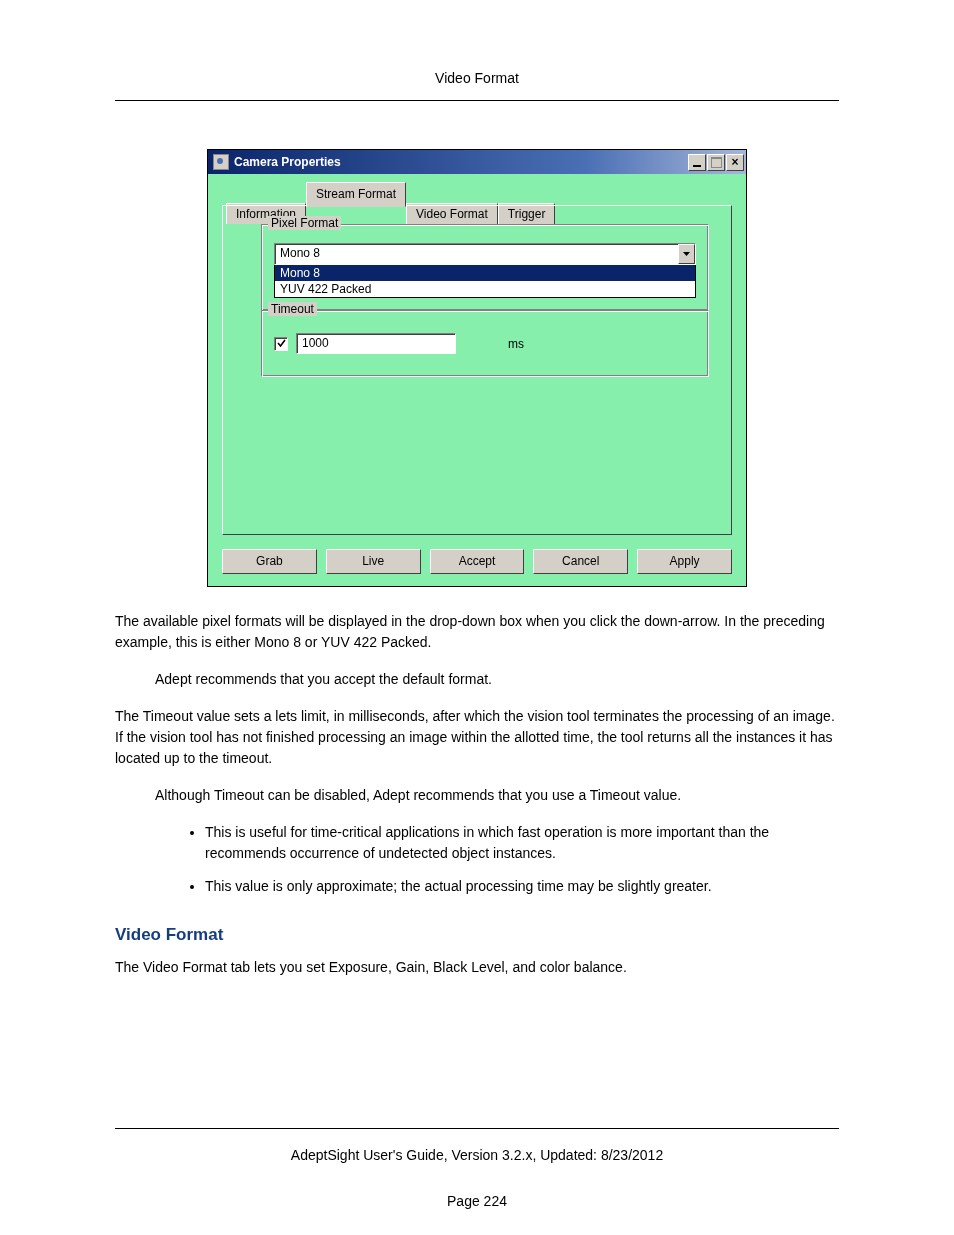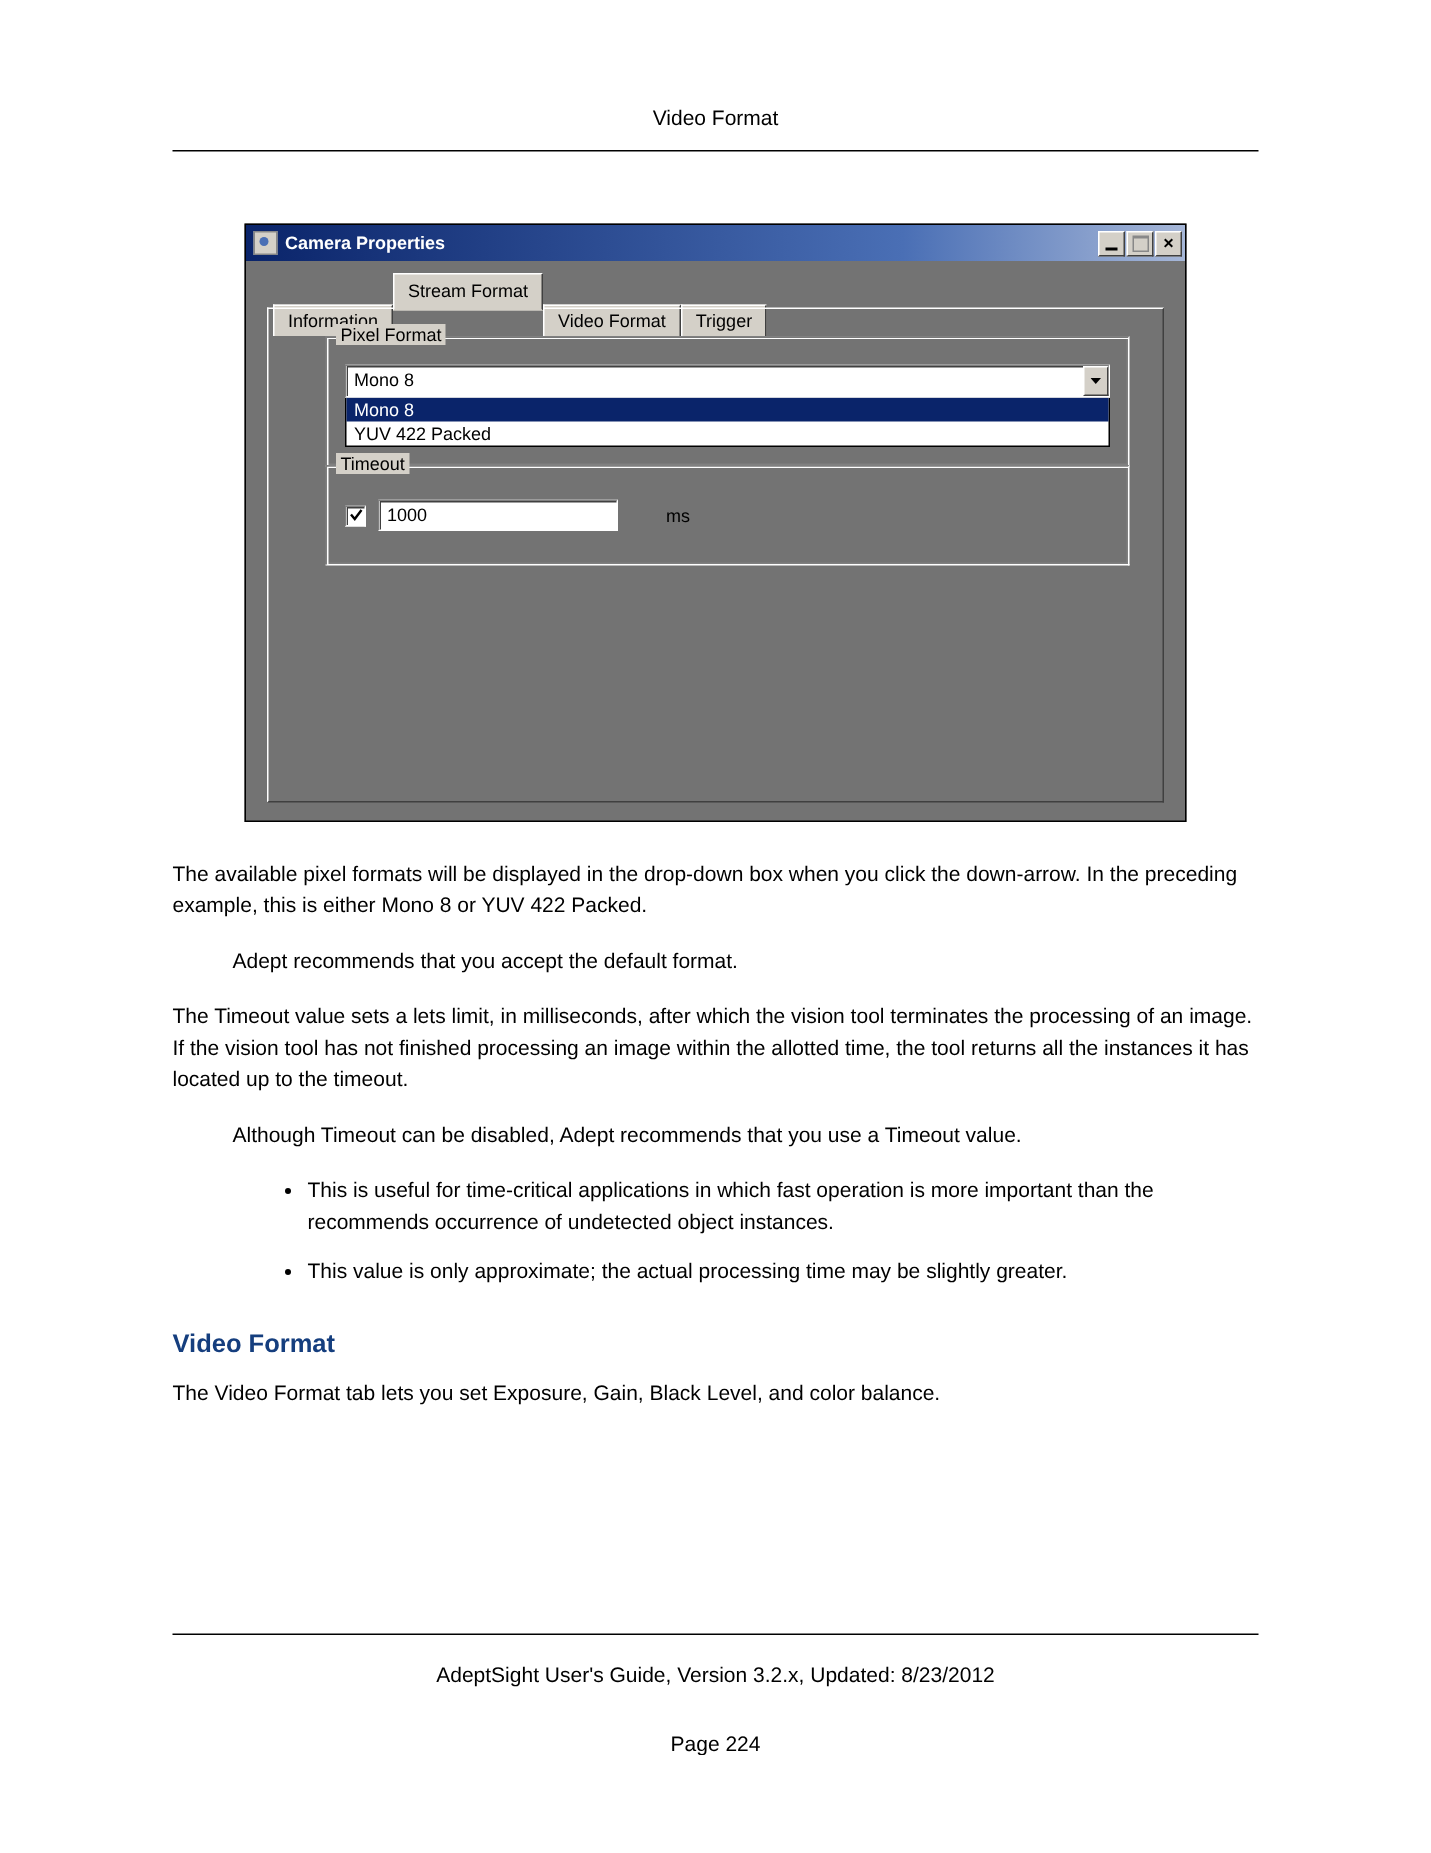--- a/index.html
+++ b/index.html
@@ -22,24 +22,24 @@
     margin-bottom: 14px;
   }
   .header-rule {
     border: none;
     border-top: 1.5px solid #000;
     margin: 0 0 48px 0;
   }
 
   
   .dialog {
-    width: 628px;
+    width: 540px;
     margin: 0 auto 24px auto;
     border: 1px solid #000;
-    background: #737373;
+    background: #86efac;
     font-family: Tahoma, sans-serif;
     font-size: 12px;
   }
   .titlebar {
     height: 24px;
     background: linear-gradient(to right, #0A246A 0%, #4A6FB5 70%, #A6B7D8 100%);
     display: flex;
     align-items: center;
     color: #fff;
     font-weight: bold;
@@ -208,21 +208,21 @@
     height: 21px;
     background: #fff;
     border-top: 1px solid #808080;
     border-left: 1px solid #808080;
     border-right: 1px solid #fff;
     border-bottom: 1px solid #fff;
     box-shadow: inset 1px 1px 0 #404040;
     padding: 2px 5px;
     font-size: 12px;
   }
-  .ms-label { margin-left: 24px; font-size: 12px; text-align: right;}
+  .ms-label { margin-left: 44px; font-size: 12px; text-align: right;}
 
   .button-row {
     display: flex;
     justify-content: space-between;
     margin-top: 14px;
     gap: 9px;
   }
   .win-button {
     flex: 1;
     height: 25px;
@@ -326,20 +326,27 @@
             <div class="checkbox-box">
               <svg viewBox="0 0 9 9">
                   <polyline points="1,4 3.5,7 8,1" stroke="#000" stroke-width="1.6" fill="none"></polyline>
                 </svg>
             </div>
             <div class="timeout-input">1000</div>
             <div class="ms-label">ms</div>
           </div>
         </div>
       </div>
+      <div class="button-row">
+        <div class="win-button">Grab</div>
+        <div class="win-button">Live</div>
+        <div class="win-button">Accept</div>
+        <div class="win-button">Cancel</div>
+        <div class="win-button">Apply</div>
+      </div>
     </div>
   </div>
 
   <div class="body-text">
     <p>The available pixel formats will be displayed in the drop-down box when you click the down-arrow. In the preceding example, this is either Mono 8 or YUV 422 Packed.</p>
     <p class="indent">Adept recommends that you accept the default format.</p>
     <p>The Timeout value sets a lets limit, in milliseconds, after which the vision tool terminates the processing of an image. If the vision tool has not finished processing an image within the allotted time, the tool returns all the instances it has located up to the timeout.</p>
     <p class="indent">Although Timeout can be disabled, Adept recommends that you use a Timeout value.</p>
     <ul>
       <li>This is useful for time-critical applications in which fast operation is more important than the recommends occurrence of undetected object instances.</li>

